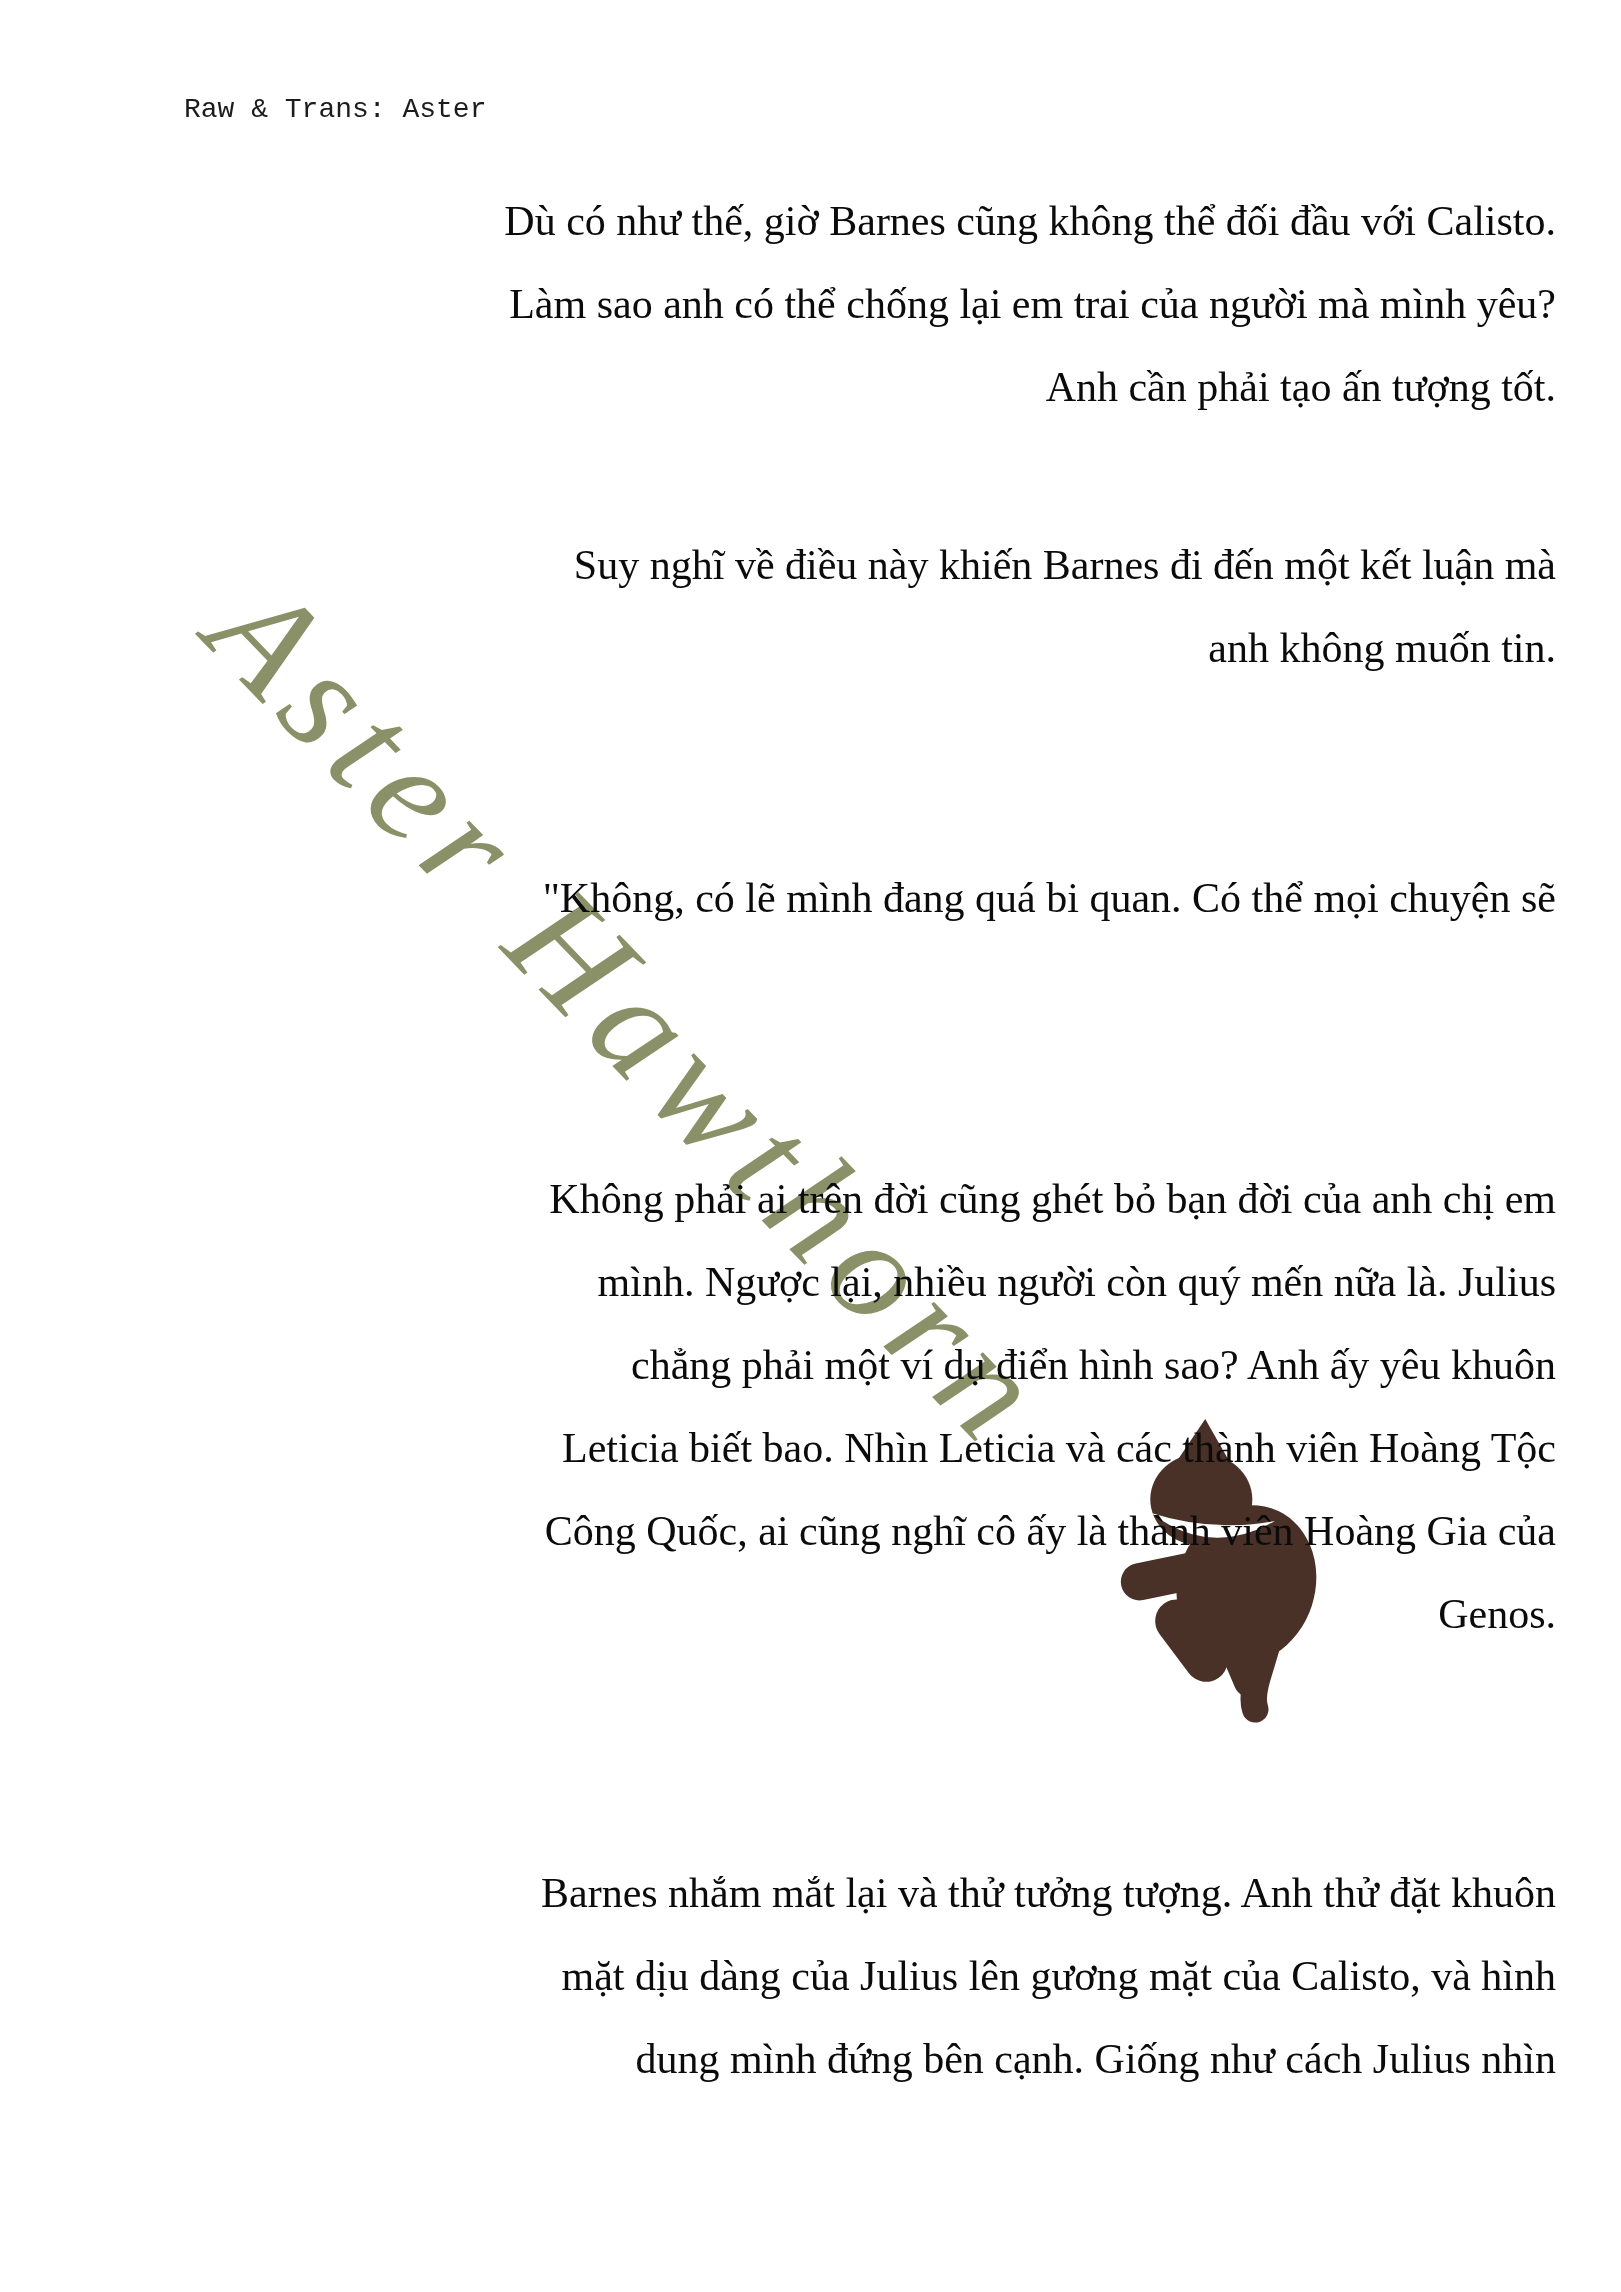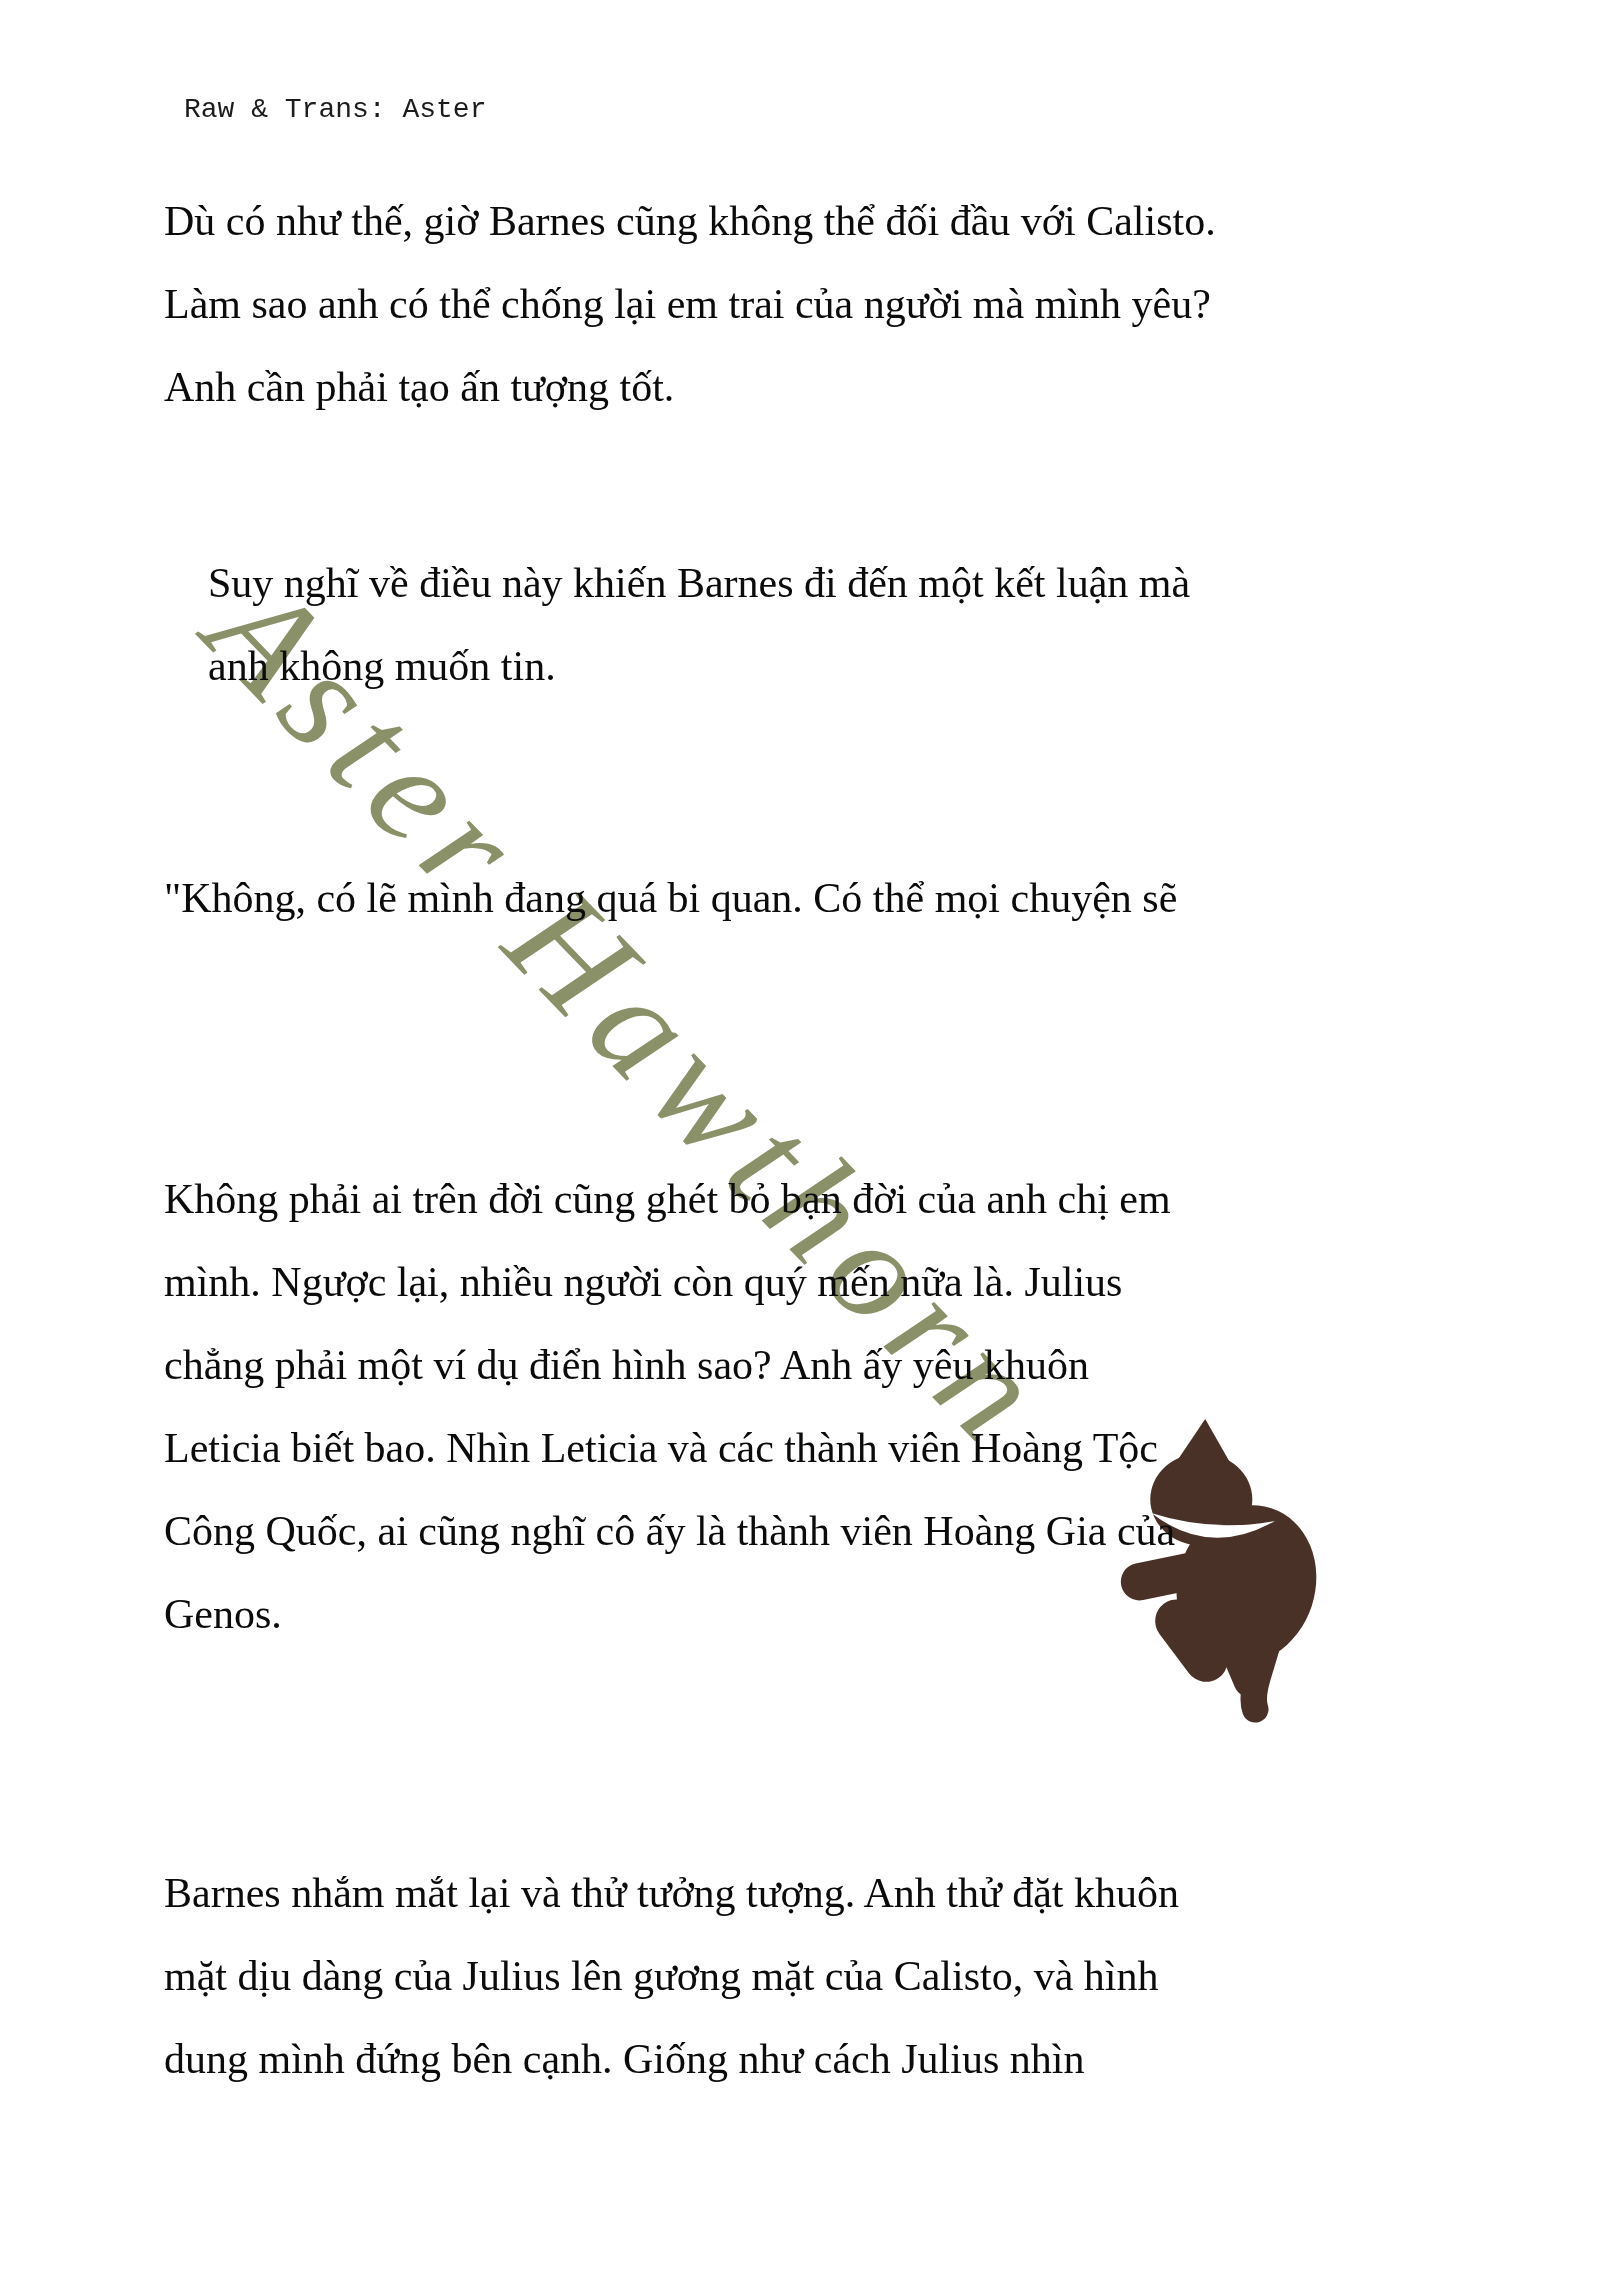--- a/index.html
+++ b/index.html
@@ -50,24 +50,25 @@
     z-index:2;
   }
   .para{
     position:absolute;
     left:164px;
     width:1392px;
     font-size:42px;
     line-height:83px;
     color:var(--text);
     z-index:3;
+    text-align:right;
   }
   .para .line{white-space:nowrap;}
   .p1{top:180px;}
-  .p2{top:542px;margin-left:44px;}
+  .p2{top:524px;}
   .p3{top:857px;}
   .p4{top:1158px;}
   .p5{top:1852px;}
 </style>
 </head>
 <body>
 
 <div class="page">
 
   <div class="header">Raw &amp; Trans: Aster</div>

